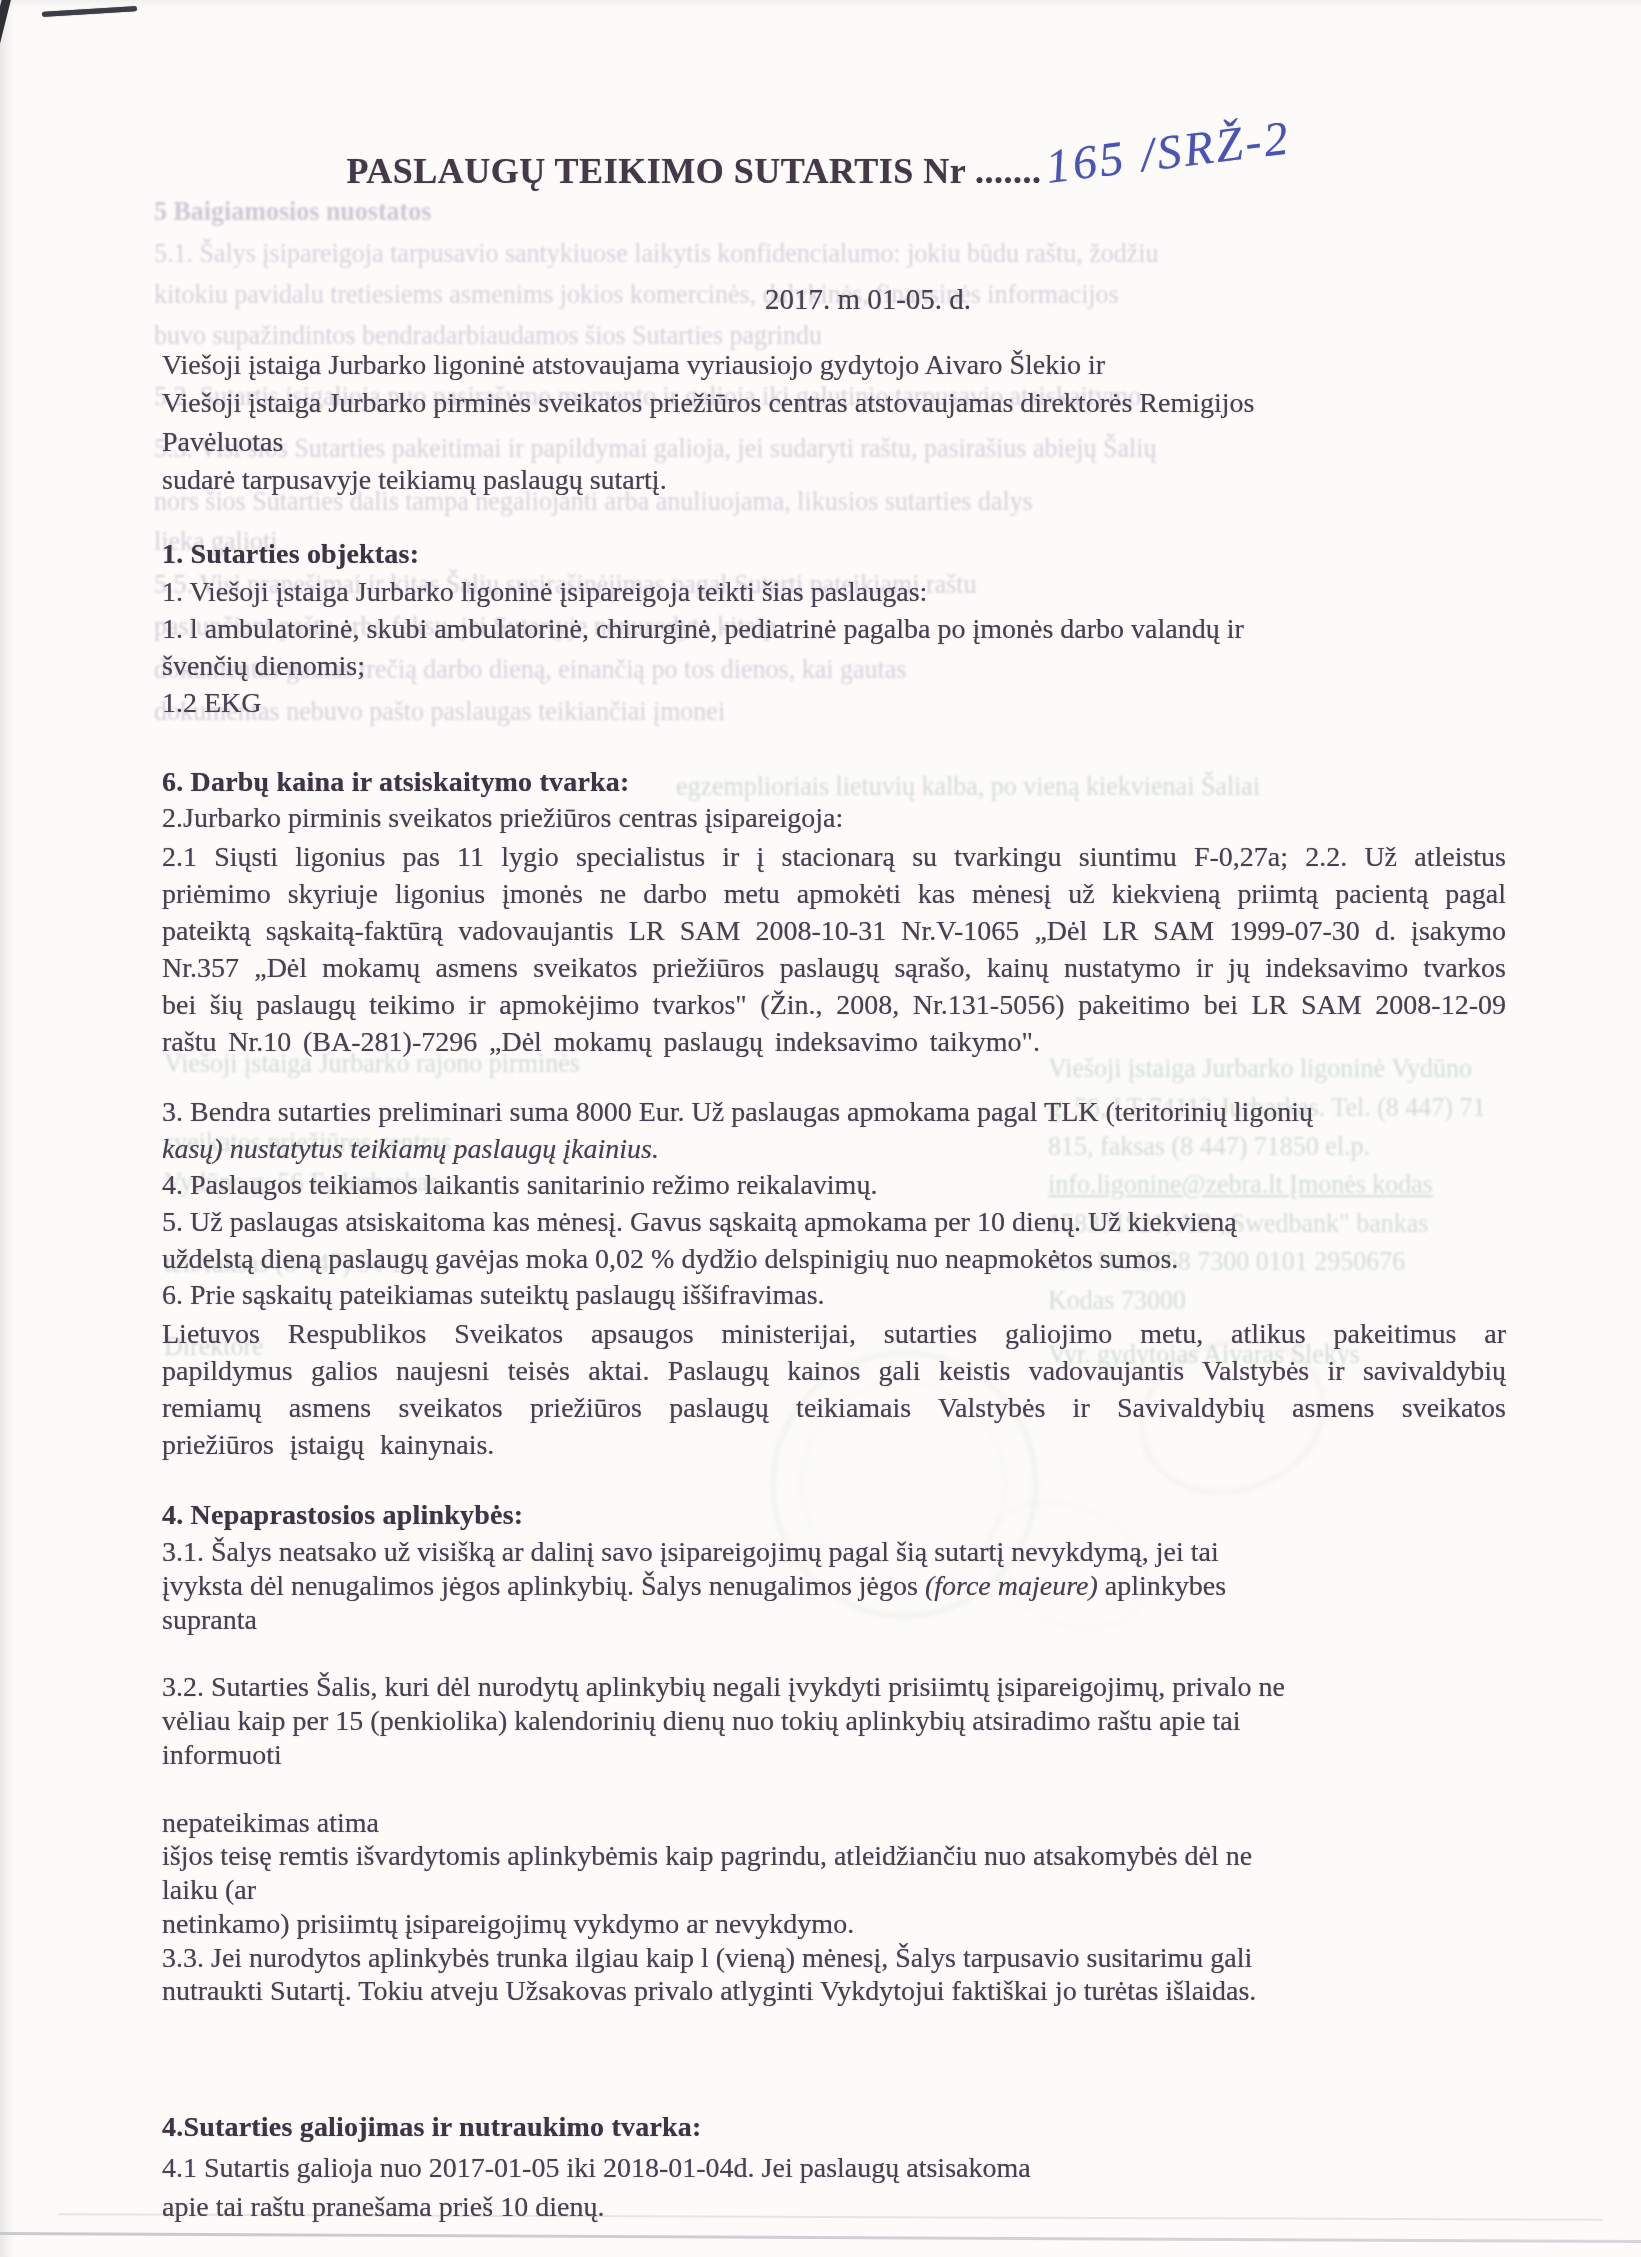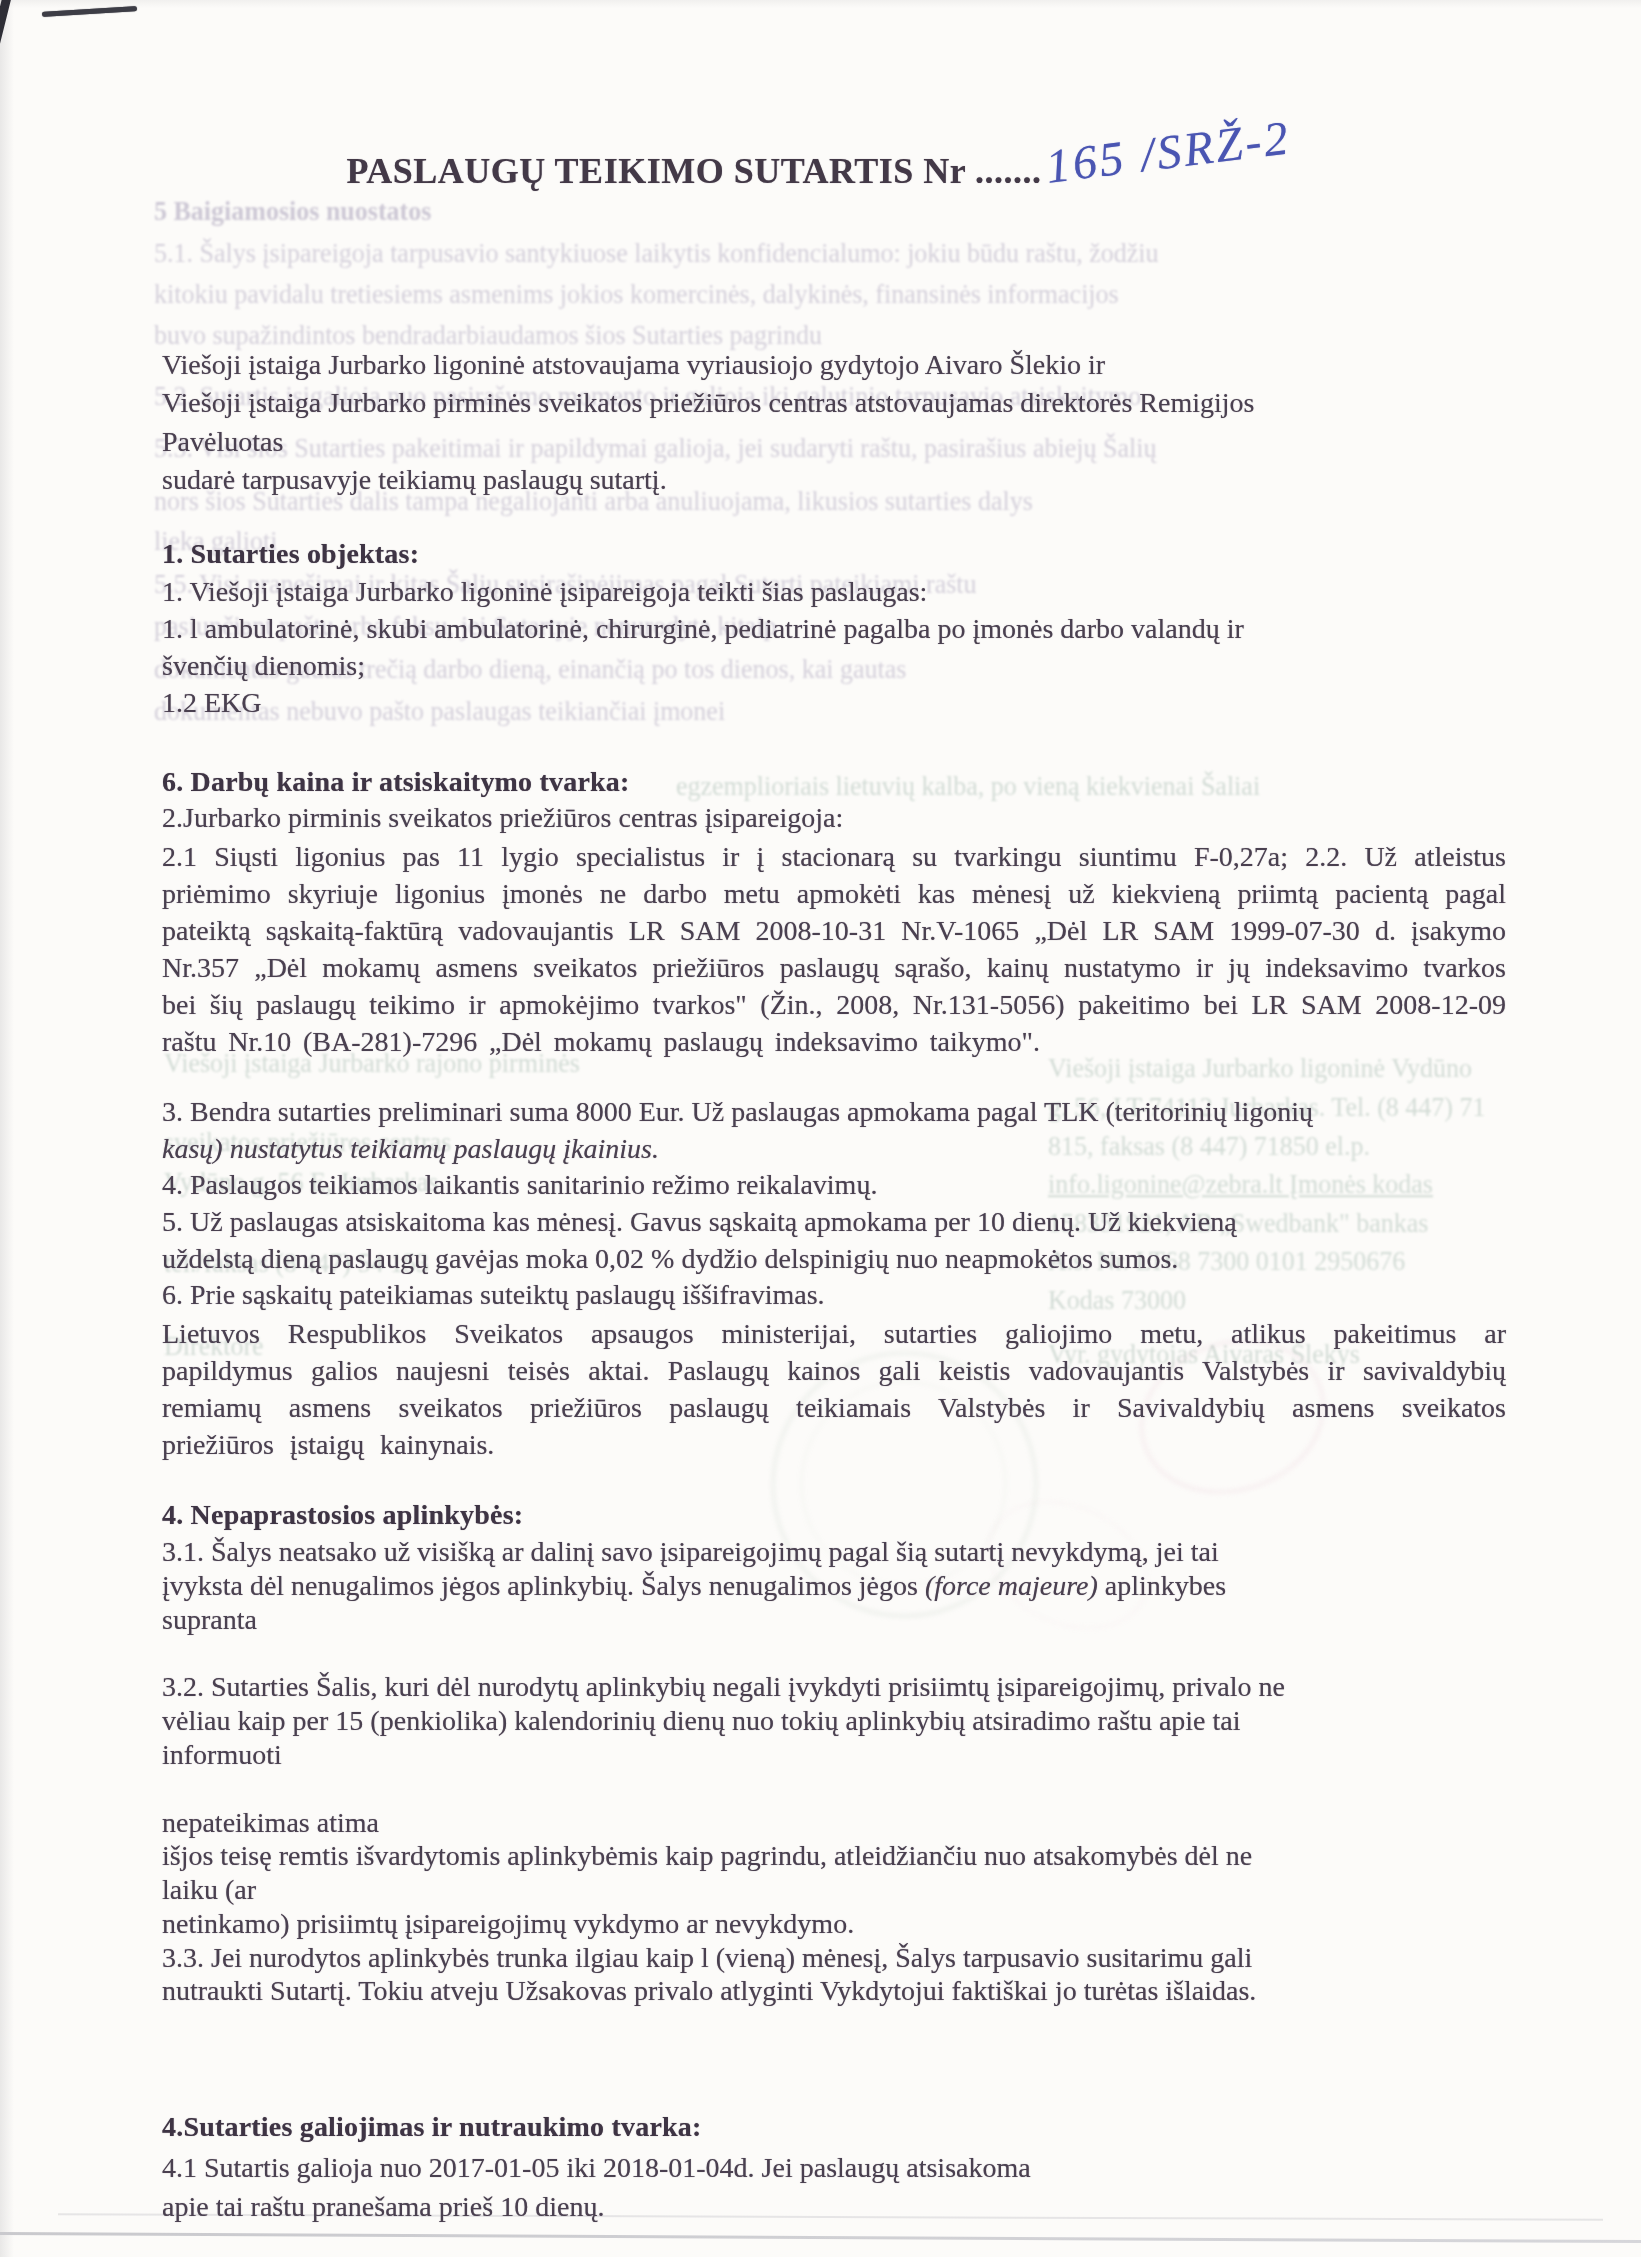--- a/index.html
+++ b/index.html
@@ -97,20 +97,21 @@
     <div class="bl g" style="left:1048px;top:1340px;">Vyr. gydytojas Aivaras Šlekys</div>
 
     <div class="stamp s1"></div>
     <div class="stamp s1i"></div>
     <div class="stamp s2"></div>
     <div class="stamp s3"></div>
   </div>
 
   <div class="title">PASLAUGŲ TEIKIMO SUTARTIS Nr .......</div>
   <div class="handwriting">165 /SRŽ-2</div>
+  <div class="date">2017. m 01-05. d.</div>
 
   <div class="ln" style="top:348px;">Viešoji įstaiga Jurbarko ligoninė atstovaujama vyriausiojo gydytojo Aivaro Šlekio ir</div>
   <div class="ln" style="top:386px;">Viešoji įstaiga Jurbarko pirminės sveikatos priežiūros centras atstovaujamas direktorės Remigijos</div>
   <div class="ln" style="top:425px;">Pavėluotas</div>
   <div class="ln" style="top:463px;">sudarė tarpusavyje teikiamų paslaugų sutartį.</div>
 
   <div class="head" style="top:537px;">1. Sutarties objektas:</div>
   <div class="ln" style="top:575px;">1. Viešoji įstaiga Jurbarko ligoninė įsipareigoja teikti šias paslaugas:</div>
   <div class="ln" style="top:612px;">1. l ambulatorinė, skubi ambulatorinė, chirurginė, pediatrinė pagalba po įmonės darbo valandų ir</div>
   <div class="ln" style="top:649px;">švenčių dienomis;</div>

